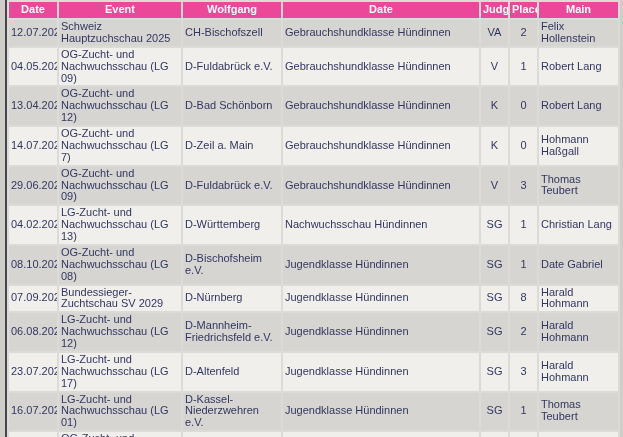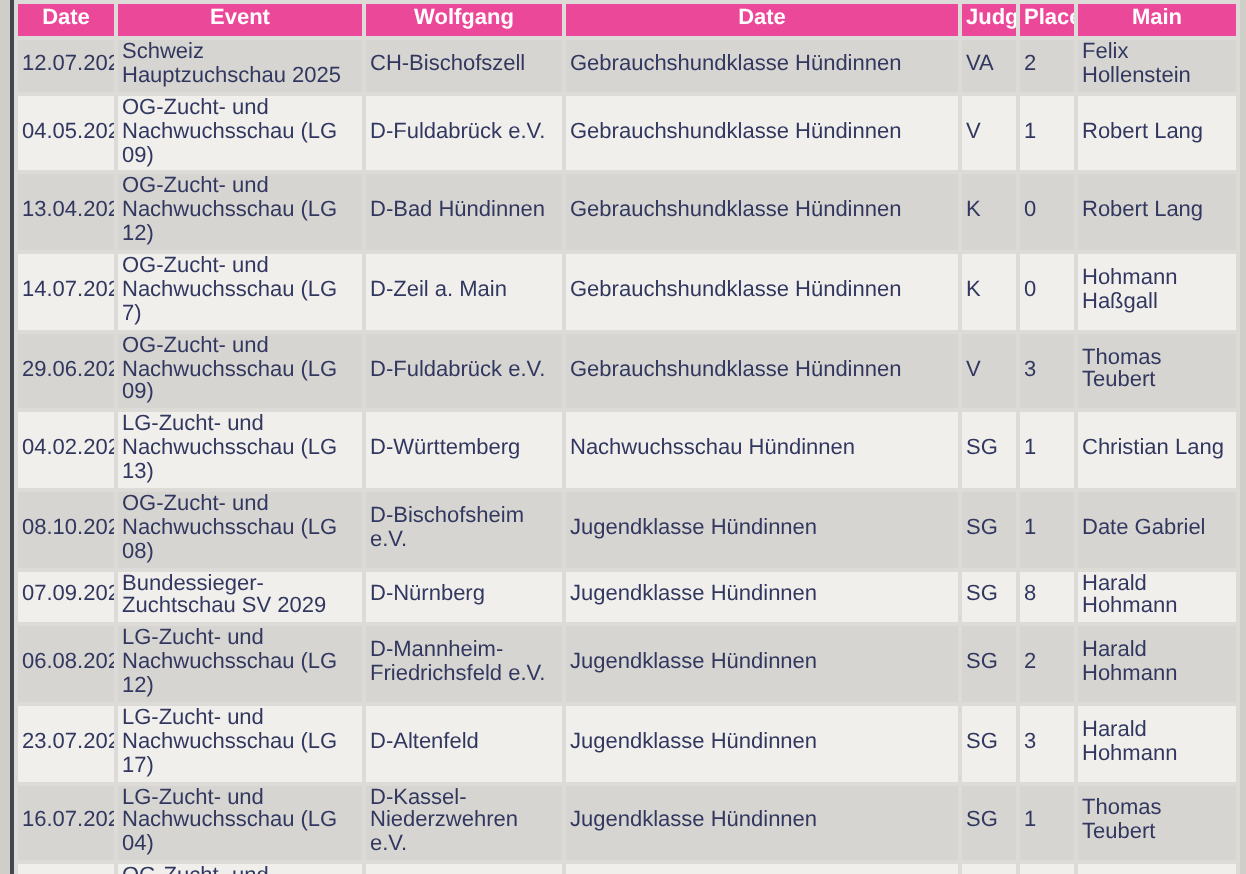--- a/index.html
+++ b/index.html
@@ -44,21 +44,21 @@
     font-weight: bold;
     height: 14px;
     white-space: nowrap;
   }
   td {
     color: #323760;
   }
   tr.row-gray td  { background: #d6d5d1; }
   tr.row-light td { background: #f0efeb; }
   td.c-date  { white-space: nowrap; }
-  td.c-pred, td.c-place { text-align: left; }
+  td.c-pred, td.c-place { text-align: center; }
   col.w-date  { width: 48px; }
   col.w-event { width: 122px; }
   col.w-loc   { width: 98px; }
   col.w-show  { width: 196px; }
   col.w-pred  { width: 27px; }
   col.w-place { width: 27px; }
   col.w-judge { width: 79px; }
 </style>
 </head>
 <body>
@@ -101,21 +101,21 @@
     <td class="c-event">OG-Zucht- und Nachwuchsschau (LG 09)</td>
     <td class="c-loc">D-Fuldabrück e.V.</td>
     <td class="c-show">Gebrauchshundklasse Hündinnen</td>
     <td class="c-pred">V</td>
     <td class="c-place">1</td>
     <td class="c-judge">Robert Lang</td>
   </tr>
           <tr class="row-gray">
     <td class="c-date">13.04.2025</td>
     <td class="c-event">OG-Zucht- und Nachwuchsschau (LG 12)</td>
-    <td class="c-loc">D-Bad Hündinnen</td>
+    <td class="c-loc">D-Bad Schönborn</td>
     <td class="c-show">Gebrauchshundklasse Hündinnen</td>
     <td class="c-pred">K</td>
     <td class="c-place">0</td>
     <td class="c-judge">Robert Lang</td>
   </tr>
           <tr class="row-light">
     <td class="c-date">14.07.2024</td>
     <td class="c-event">OG-Zucht- und Nachwuchsschau (LG 7)</td>
     <td class="c-loc">D-Zeil a. Main</td>
     <td class="c-show">Gebrauchshundklasse Hündinnen</td>
@@ -172,21 +172,21 @@
     <td class="c-date">23.07.2023</td>
     <td class="c-event">LG-Zucht- und Nachwuchsschau (LG 17)</td>
     <td class="c-loc">D-Altenfeld</td>
     <td class="c-show">Jugendklasse Hündinnen</td>
     <td class="c-pred">SG</td>
     <td class="c-place">3</td>
     <td class="c-judge">Harald Hohmann</td>
   </tr>
           <tr class="row-gray">
     <td class="c-date">16.07.2023</td>
-    <td class="c-event">LG-Zucht- und Nachwuchsschau (LG 04)</td>
+    <td class="c-event">LG-Zucht- und Nachwuchsschau (LG 01)</td>
     <td class="c-loc">D-Kassel-Niederzwehren e.V.</td>
     <td class="c-show">Jugendklasse Hündinnen</td>
     <td class="c-pred">SG</td>
     <td class="c-place">1</td>
     <td class="c-judge">Thomas Teubert</td>
   </tr>
           <tr class="row-light">
     <td class="c-date">11.06.2023</td>
     <td class="c-event">OG-Zucht- und Nachwuchsschau (LG 17)</td>
     <td class="c-loc">D-Tabarz</td>

